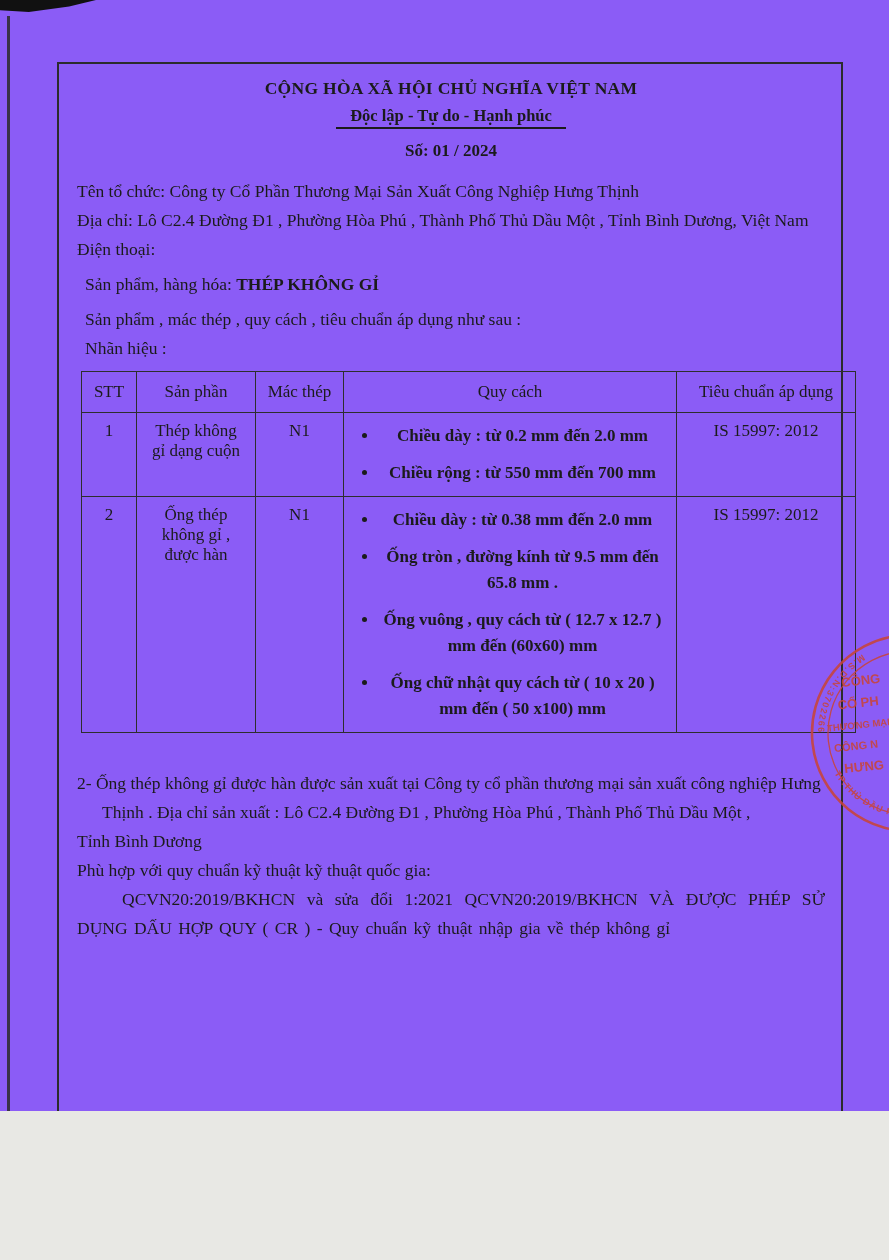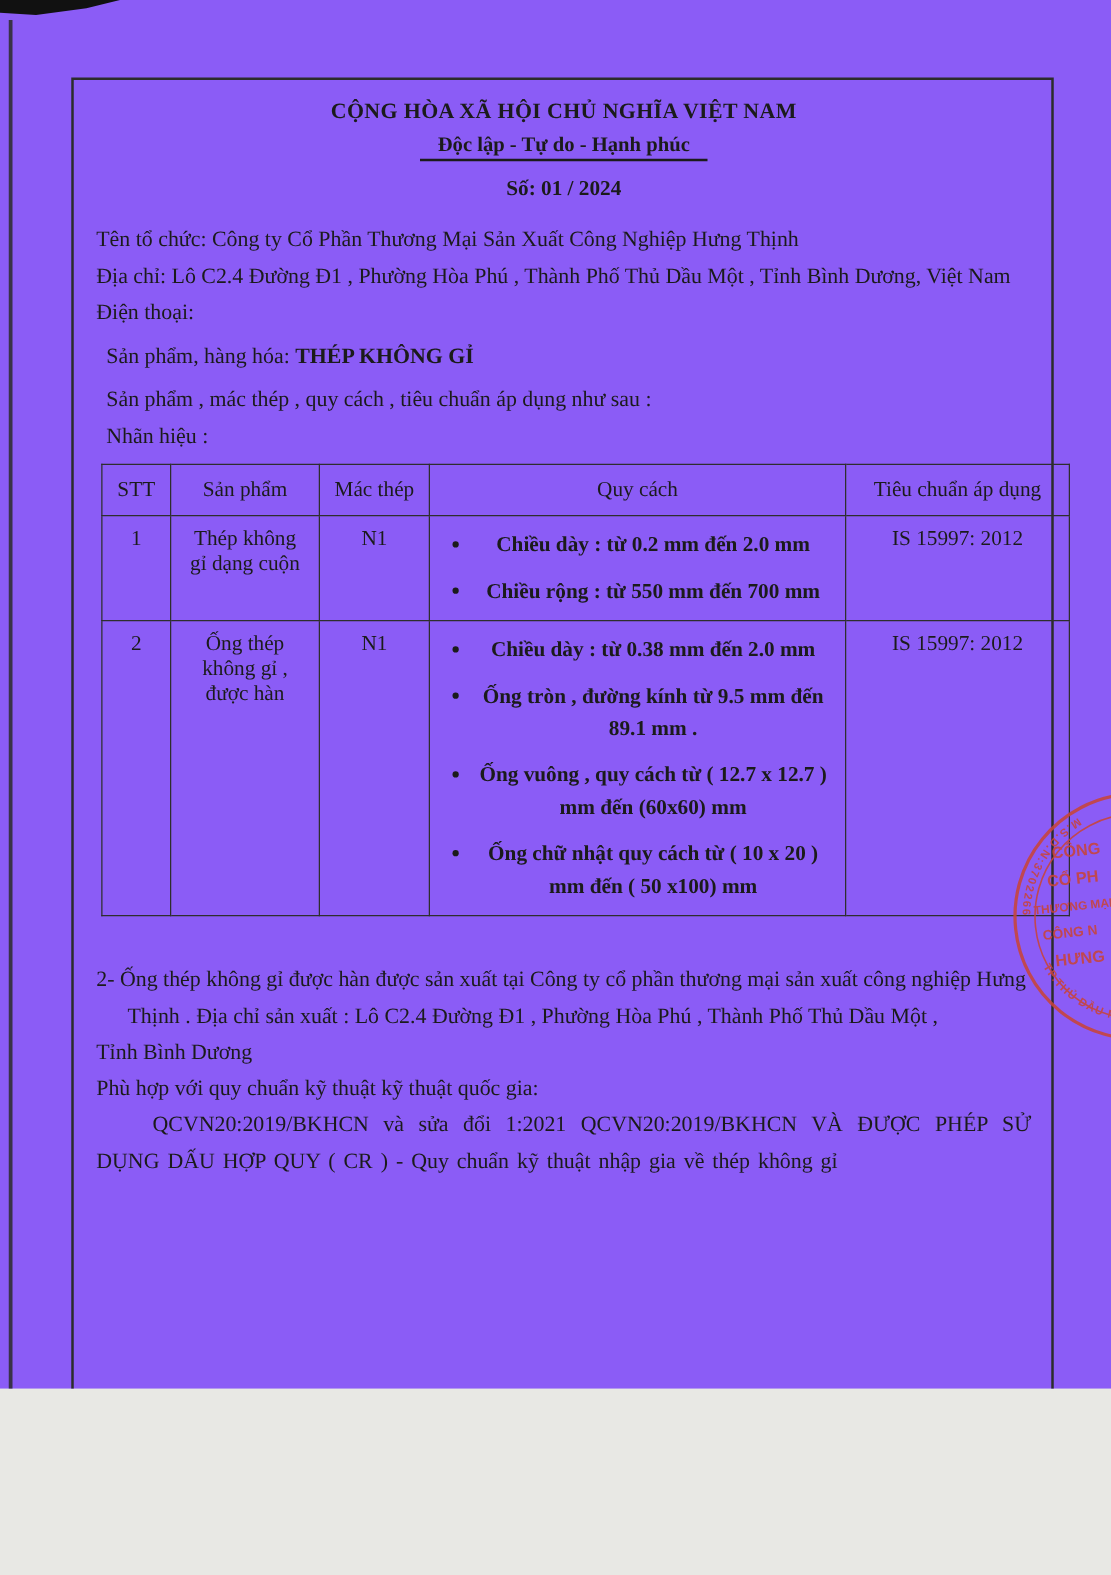--- a/index.html
+++ b/index.html
@@ -120,21 +120,21 @@
       <colgroup>
         <col style="width:55px">
           <col style="width:119px">
           <col style="width:88px">
           <col style="width:333px">
           <col style="width:179px">
       </colgroup>
       <thead>
         <tr>
           <th>STT</th>
-          <th>Sản phẩm</th>
+          <th>Sản phần</th>
           <th>Mác thép</th>
           <th>Quy cách</th>
           <th>Tiêu chuẩn áp dụng</th>
         </tr>
       </thead>
       <tbody>
         <tr>
           <td class="cell-stt">1</td>
           <td class="cell-sanpham">Thép không gỉ dạng cuộn</td>
           <td class="cell-mac">N1</td>
@@ -146,21 +146,21 @@
           </td>
           <td>IS 15997: 2012</td>
         </tr>
         <tr>
           <td class="cell-stt">2</td>
           <td class="cell-sanpham">Ống thép không gỉ , được hàn</td>
           <td class="cell-mac">N1</td>
           <td>
             <ul class="specs">
               <li>Chiều dày : từ 0.38 mm đến 2.0 mm</li>
-              <li>Ống tròn , đường kính từ 9.5 mm đến 89.1 mm .</li>
+              <li>Ống tròn , đường kính từ 9.5 mm đến 65.8 mm .</li>
               <li>Ống vuông , quy cách từ ( 12.7 x 12.7 ) mm đến (60x60) mm</li>
               <li>Ống chữ nhật quy cách từ ( 10 x 20 ) mm đến ( 50 x100) mm</li>
             </ul>
           </td>
           <td>IS 15997: 2012</td>
         </tr>
       </tbody>
     </table>
 
     <div class="notes">

